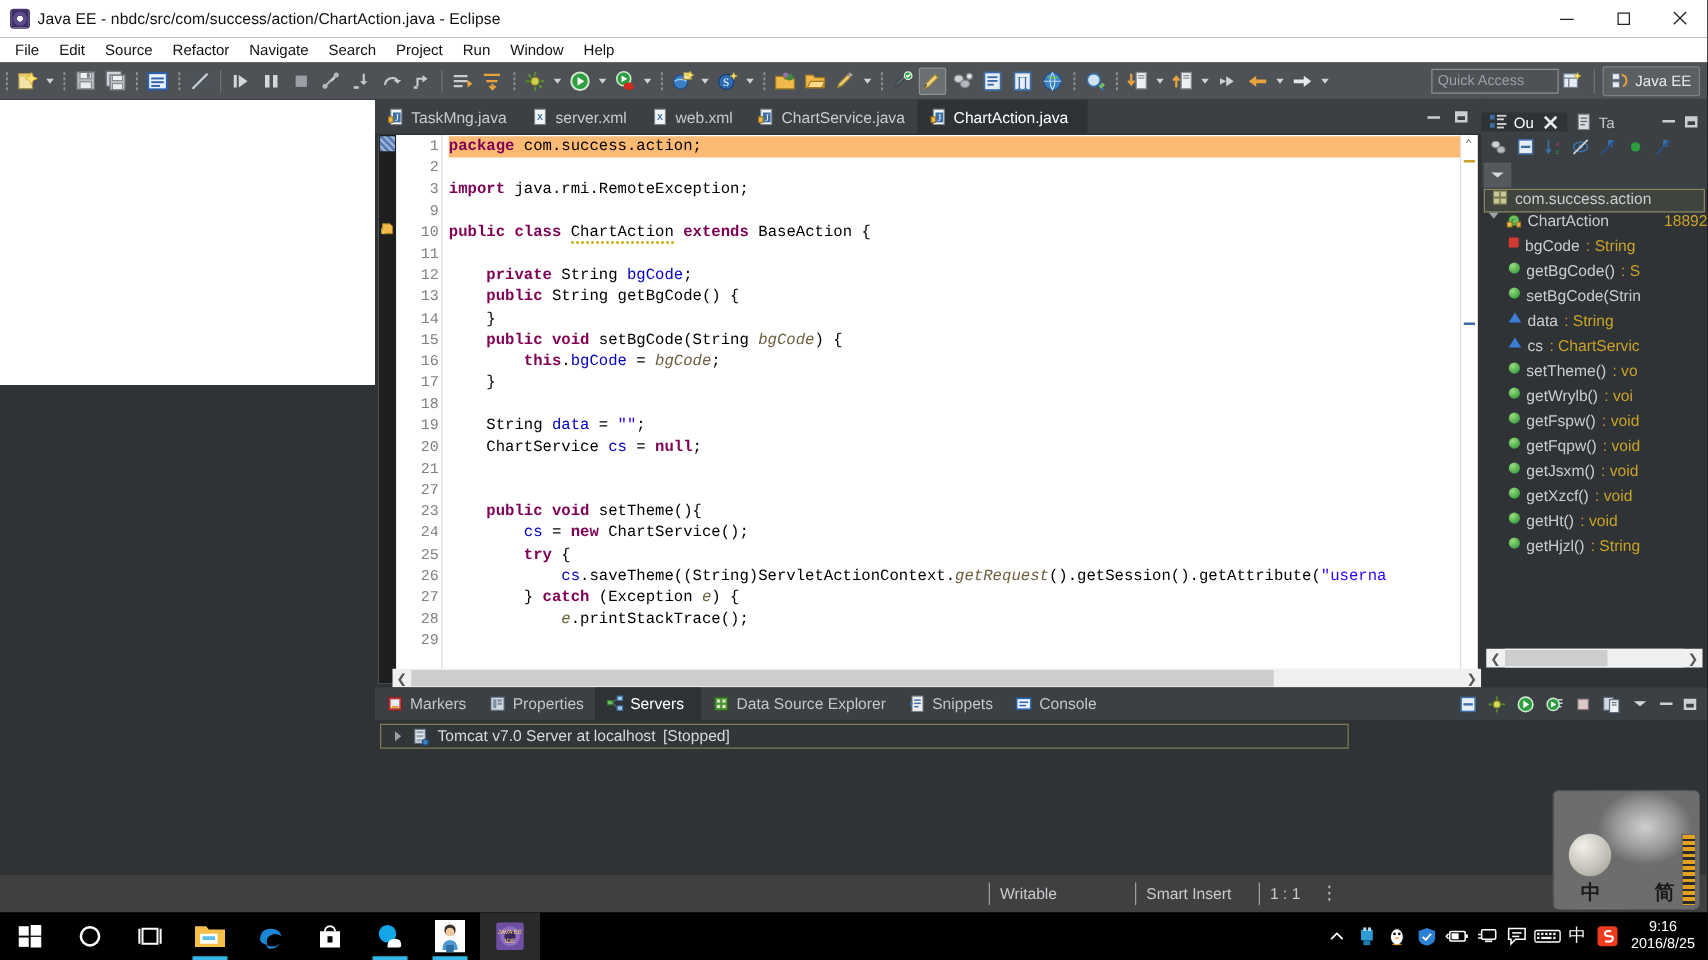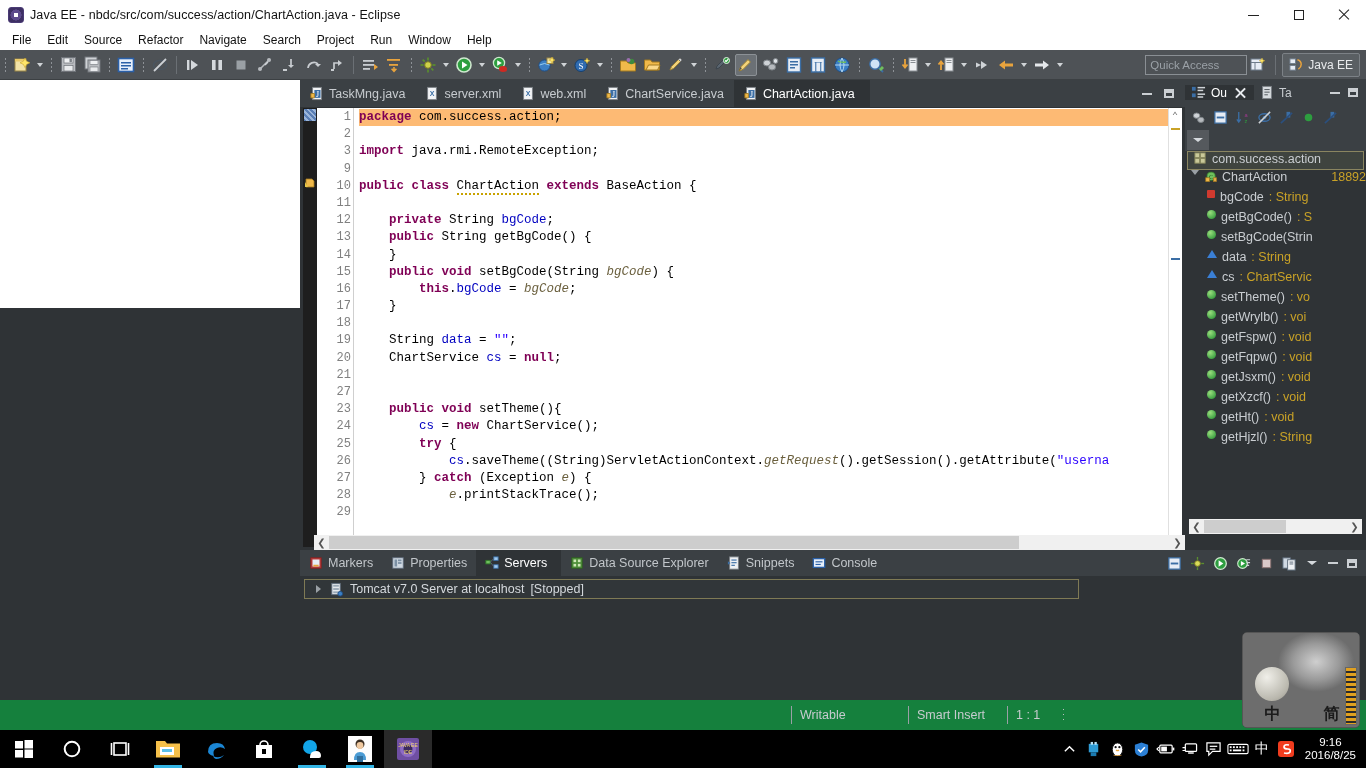--- a/index.html
+++ b/index.html
@@ -90,21 +90,21 @@
     color: #e8eaec; font-size: 12px; margin-right: 6px;
   }
   .persp-new { width: 22px; height: 22px; display:flex;align-items:center;justify-content:center; }
 
   
   .workbench { position: absolute; left: 0; top: 80px; width: 1366px; height: 620px; background: #2f3336; }
 
   
   .view { position: absolute; background: #2f3336; }
   .viewtabs {
-    height: 25px; display: flex; align-items: center; background: #3b4044;
+    height: 25px; display: flex; align-items: flex-end; background: #3b4044;
     position: relative;
   }
   .viewtab {
     display: flex; align-items: center; gap: 5px; padding: 0 8px 0 6px;
     font-size: 12px; color: #c8ccd0; background: #3b4044;
   }
   .viewtab.sel { background: #2f3336; color: #ffffff; }
   .viewtab .vt-close {
     position: relative; width: 11px; height: 11px; margin-left: 3px;
   }
@@ -229,21 +229,21 @@
     background:#313639; width: 775px;
   }
 
   
   #leftbottom { left:0; top:470px; width:300px; height:150px; background:#2f3336; border-right:1px solid #232729;}
   .lb-white { position:absolute; left:0; top:0; width:300px; height:228px; background:#ffffff; }
 
   
   .statusbar {
     position: absolute; left:0; top:700px; width:1366px; height:30px;
-    background:#15803d; display:flex; align-items:center; color:#c7cbcf; font-size:12.5px;
+    background:#404040; display:flex; align-items:center; color:#c7cbcf; font-size:12.5px;
   }
   .sb-sep { width:1px; height:18px; background:#9aa0a5; margin:0 8px; }
   .sb-dots {
     width:3px; height:16px; margin-left:22px;
     background-image: radial-gradient(circle, #b8bcc0 1px, transparent 1px);
     background-size: 3px 5px;
   }
 
   
   .imepanel {

